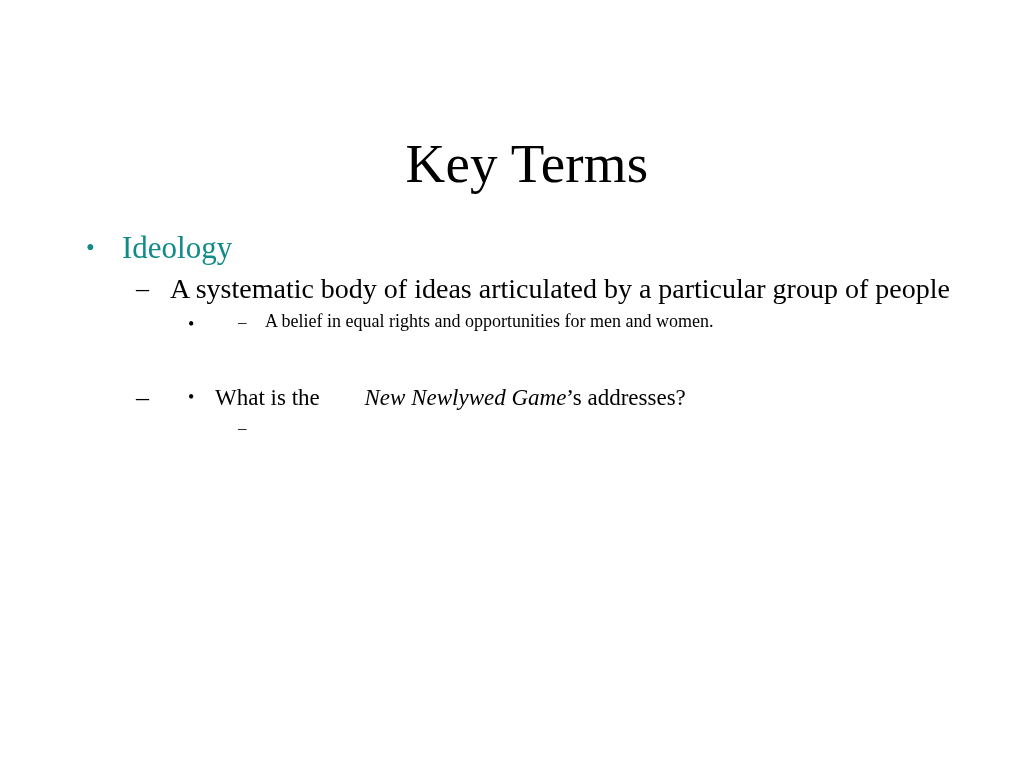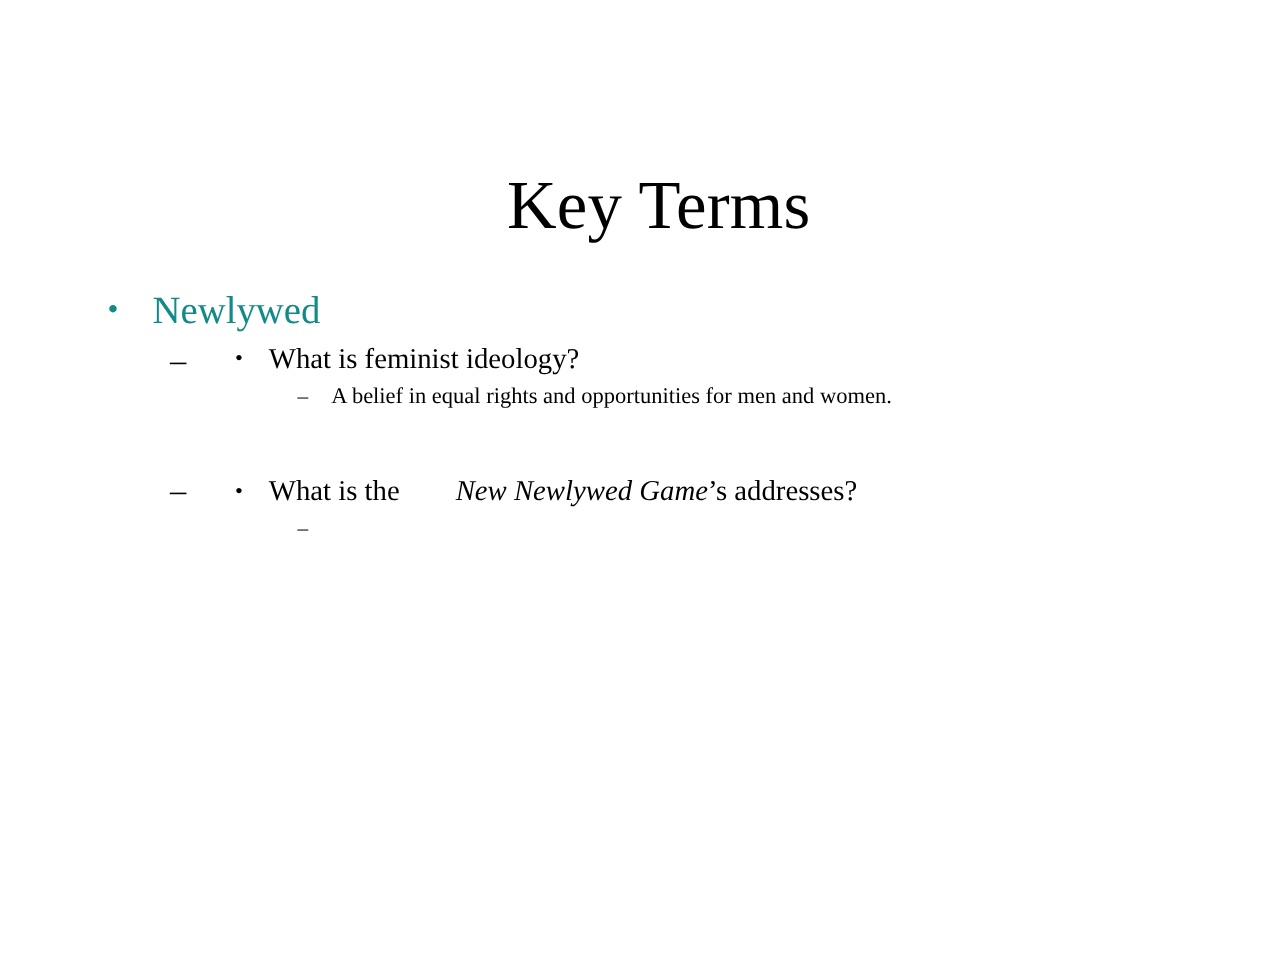--- a/index.html
+++ b/index.html
@@ -119,30 +119,30 @@
 <body>
 
 <div class="slide">
 
   <h1 class="slide-title">Key Terms</h1>
 
   <div class="body-area">
 
     <div class="bullet-row lvl1">
       <span class="marker">•</span>
-      <span class="btext">Newlywed</span>
+      <span class="btext">Ideology</span>
     </div>
 
     <div class="bullet-row lvl2">
       <span class="marker">–</span>
+      <span class="btext">A systematic body of ideas articulated by a particular group of people</span>
     </div>
 
     <div class="bullet-row lvl3">
       <span class="marker">•</span>
-      <span class="btext">What is feminist ideology?</span>
     </div>
 
     <div class="bullet-row lvl4">
       <span class="marker">–</span>
       <span class="btext">A belief in equal rights and opportunities for men and women.</span>
     </div>
 
     <div class="spacer-line"></div>
 
     <div class="bullet-row lvl2">

